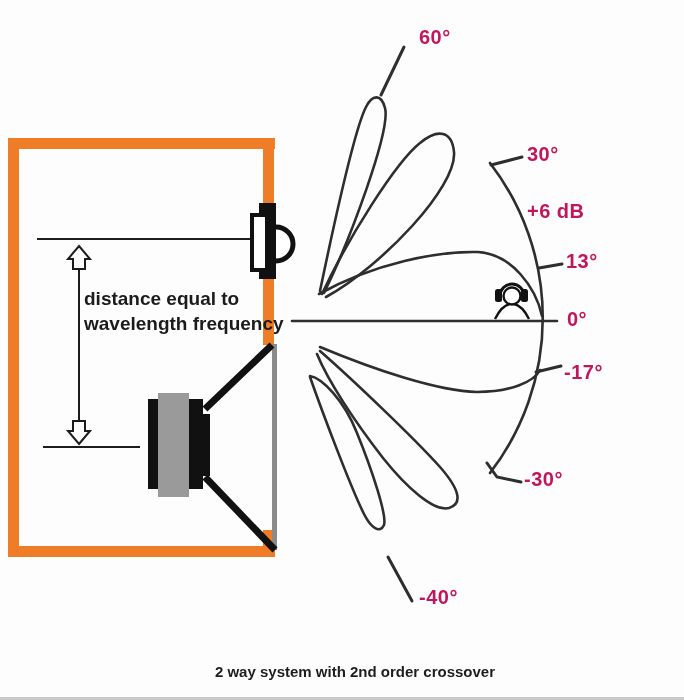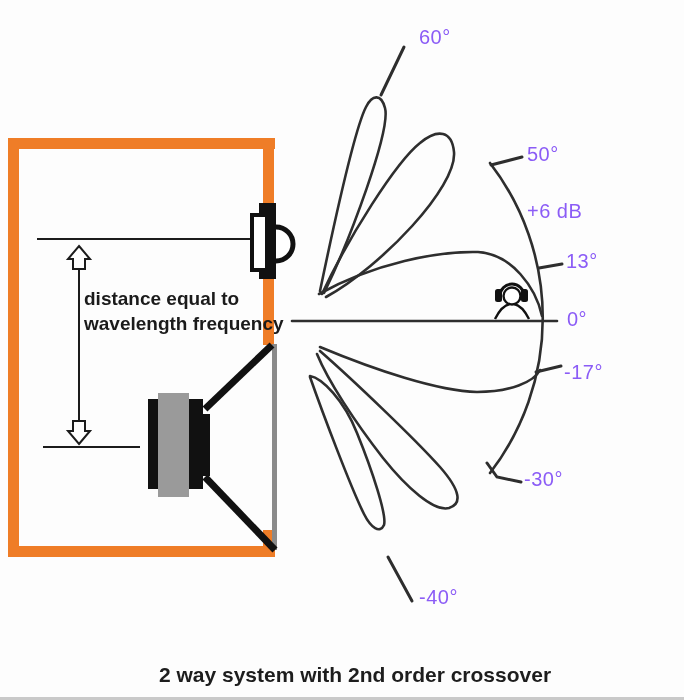--- a/index.html
+++ b/index.html
@@ -7,39 +7,39 @@
     position:relative;
     width:684px;height:700px;
     background:#fdfdfd;
     overflow:hidden;
     font-family:"Liberation Sans", sans-serif;
   }
   .stage svg{position:absolute;left:0;top:0;}
   .lbl{
     position:absolute;
     font-size:20px;
-    font-weight:400;
-    color:#8b5cf6;
+    font-weight:700;
+    color:#be185d;
     letter-spacing:0.5px;
     white-space:nowrap;
   }
   .annotation{
     position:absolute;
     left:84px;top:286px;
     font-size:19px;
     font-weight:700;
     color:#1b1b1b;
     line-height:25px;
     white-space:nowrap;
   }
   .caption{
     position:absolute;
     left:355px;top:663px;
     transform:translateX(-50%);
-    font-size:21px;
+    font-size:15px;
     font-weight:700;
     color:#1d1d1d;
     white-space:nowrap;
   }
   .bottom-strip{
     position:absolute;left:0;bottom:0;width:684px;height:3px;
     background:#c9c9c9;
   }
 </style>
 </head>
@@ -110,21 +110,21 @@
       <path d="M495,319 C500,309 505,305 510,304 M514,304 C519,305 524,309 529,319" stroke-width="2.4"></path>
     </g>
   </svg>
 
   <div class="annotation">
     <div>distance equal to</div>
     <div>wavelength frequency</div>
   </div>
 
   <div class="lbl" style="left:419px;top:26px">60°</div>
-  <div class="lbl" style="left:527px;top:143px">50°</div>
+  <div class="lbl" style="left:527px;top:143px">30°</div>
   <div class="lbl" style="left:527px;top:200px">+6 dB</div>
   <div class="lbl" style="left:566px;top:250px">13°</div>
   <div class="lbl" style="left:567px;top:308px">0°</div>
   <div class="lbl" style="left:564px;top:361px">-17°</div>
   <div class="lbl" style="left:524px;top:468px">-30°</div>
   <div class="lbl" style="left:419px;top:586px">-40°</div>
 
   <div class="caption">2 way system with 2nd order crossover</div>
 
   <div class="bottom-strip"></div>

